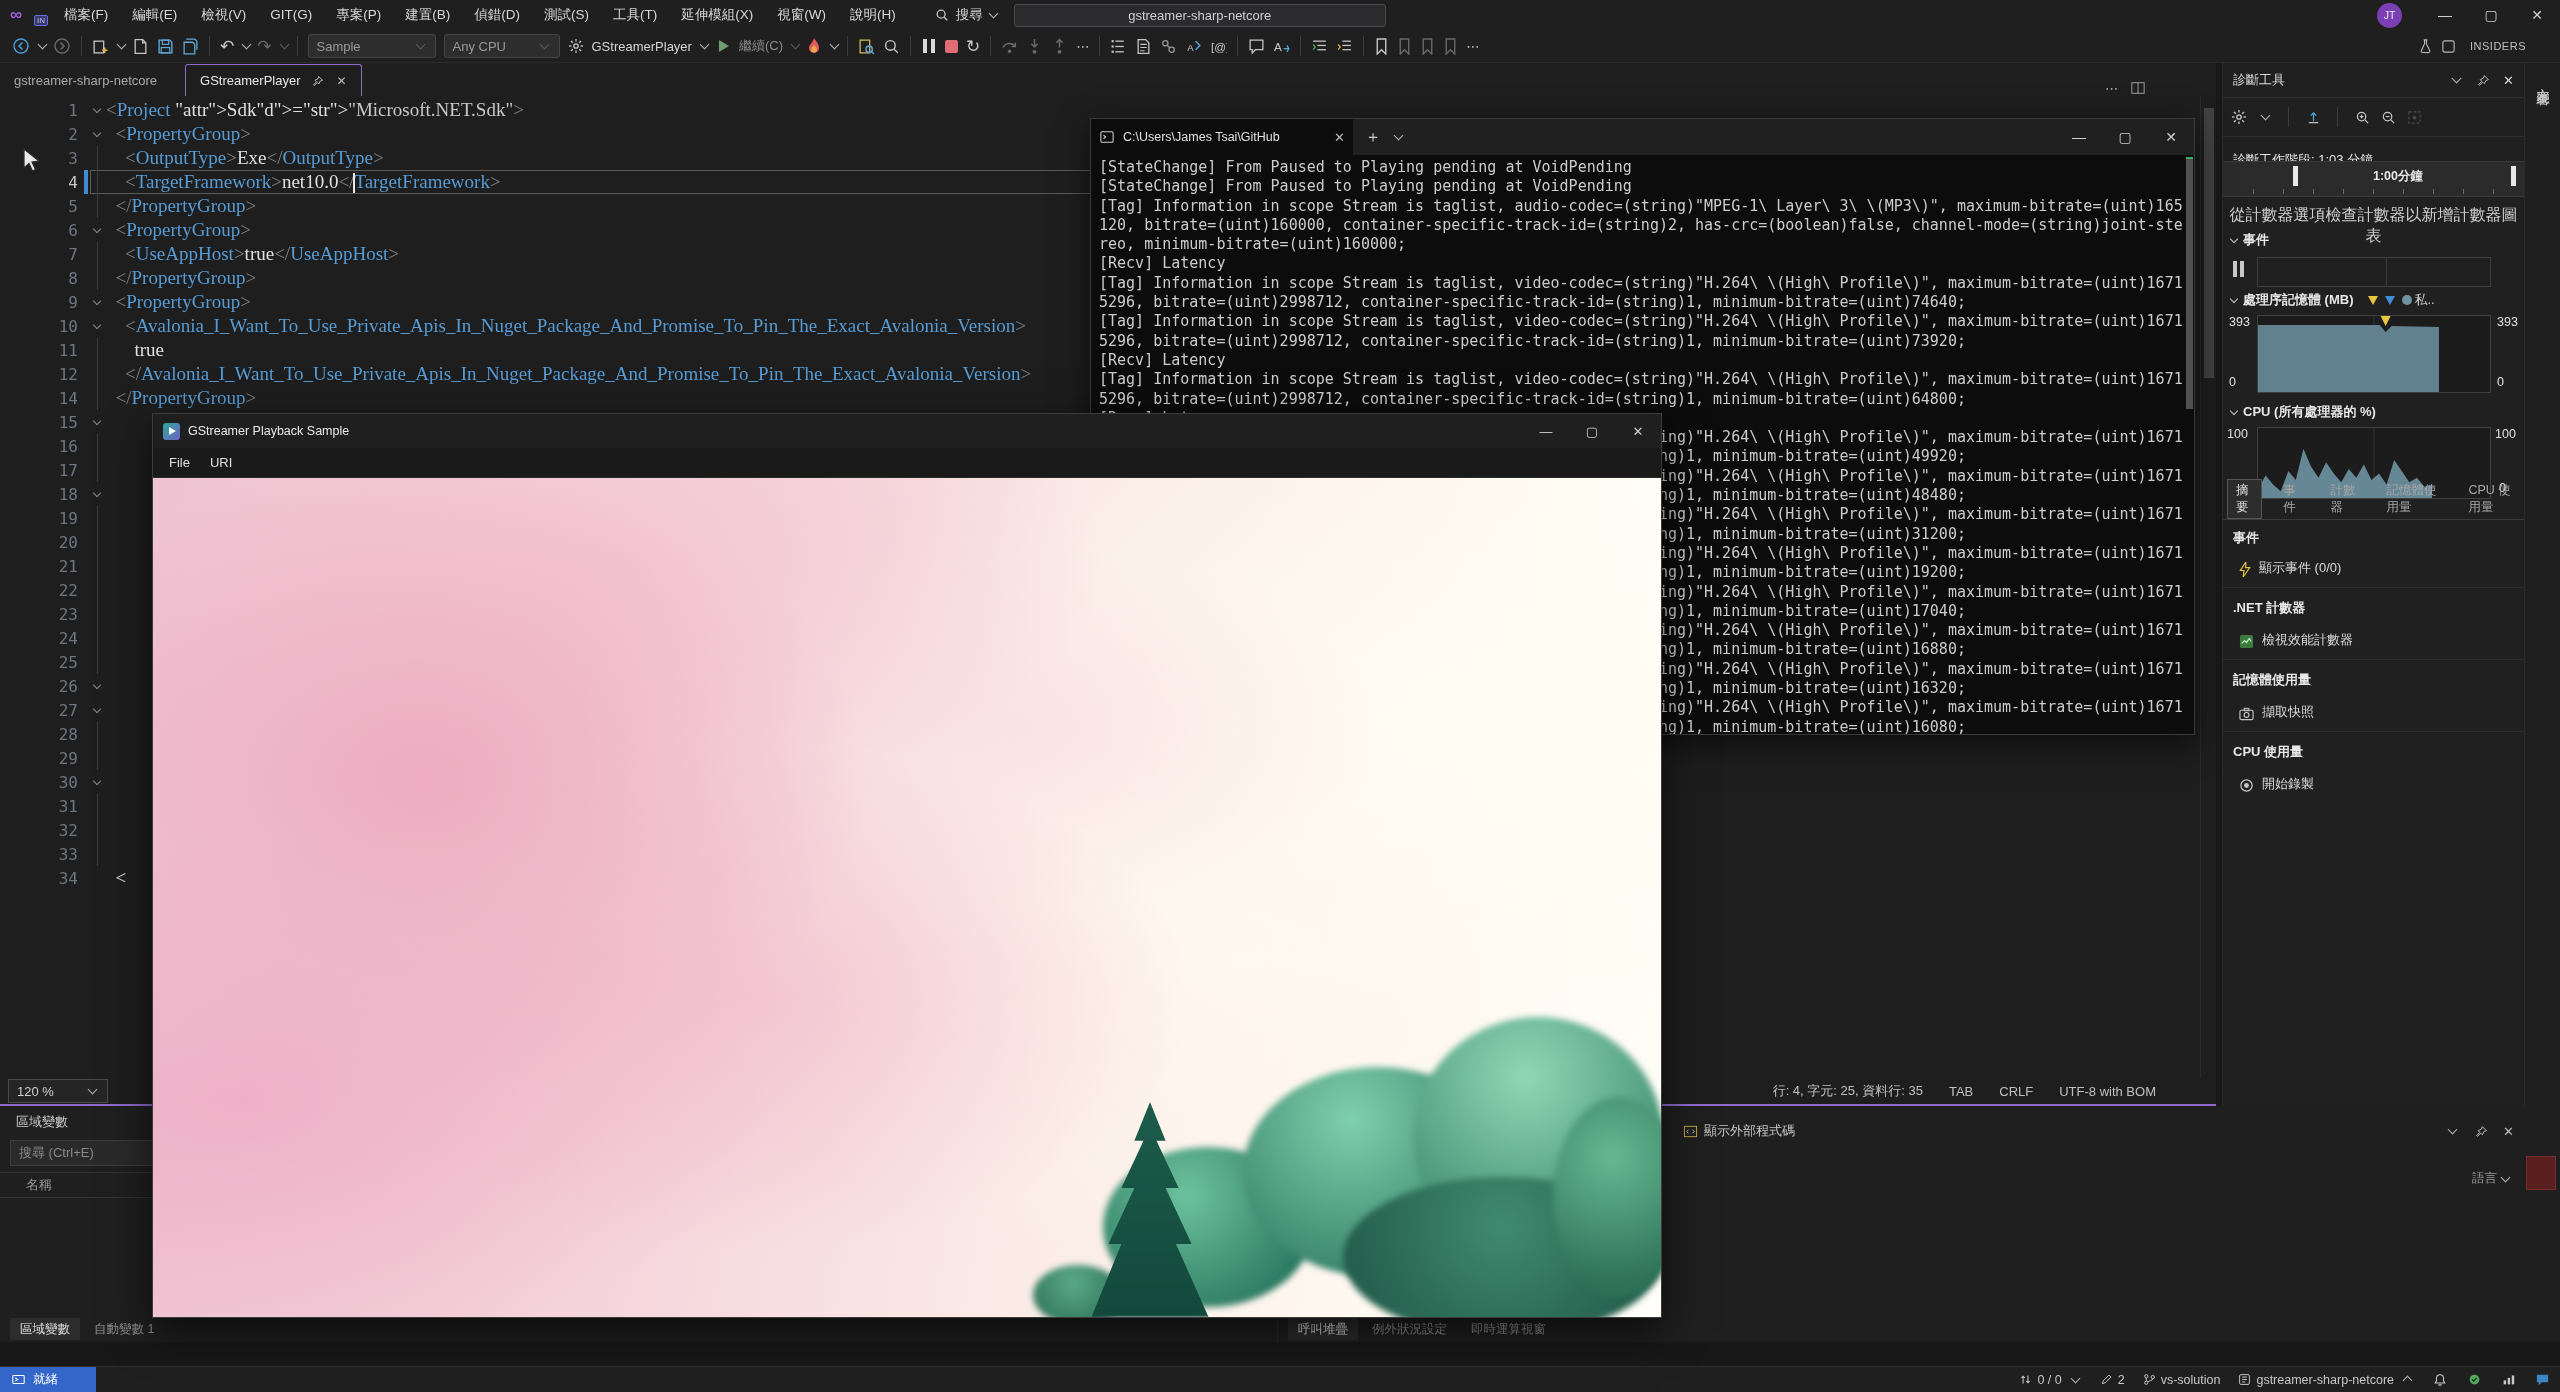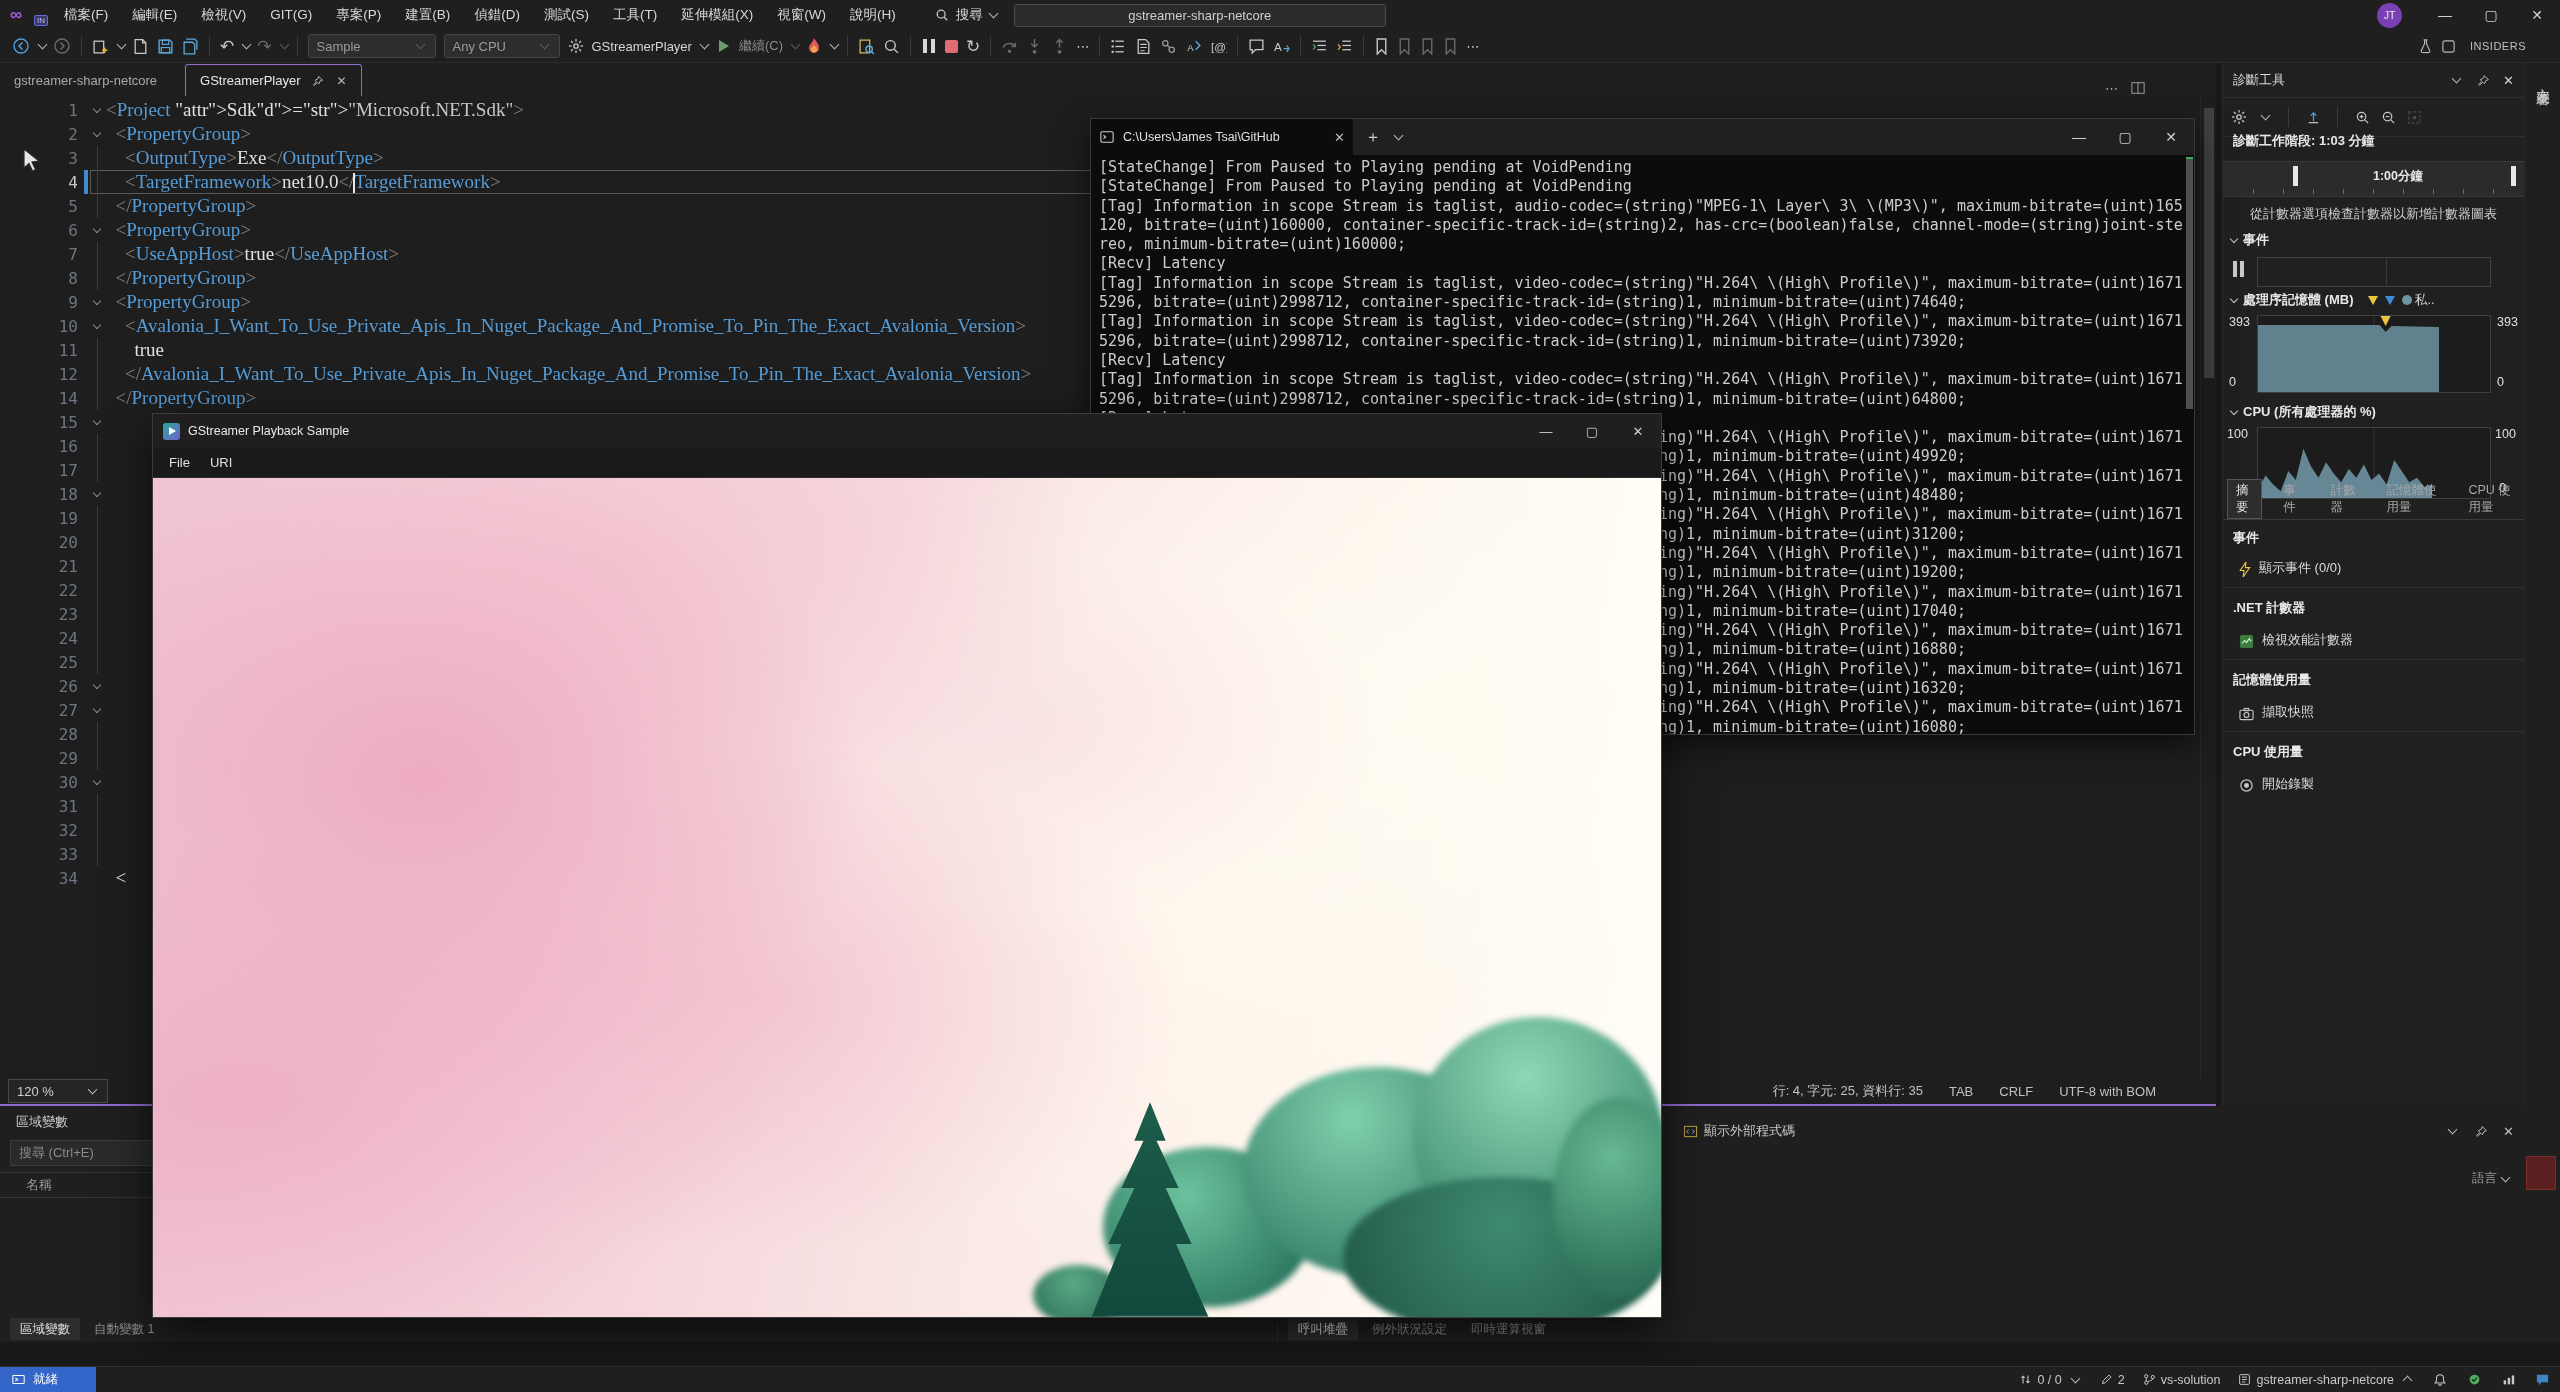--- a/index.html
+++ b/index.html
@@ -75,26 +75,26 @@
   .btab.active{color:#e0e0e0;background:#2d2d2d}
   
   #statusbar{left:0;top:1366px;width:2560px;height:26px;background:#1f1f1f;border-top:1px solid #2f2f2f;display:flex;align-items:center;z-index:6}
   #sb-ready{width:96px;height:26px;background:#3465c8;color:#fff;display:flex;align-items:center;padding-left:10px;gap:7px;font-size:12.5px}
   #sb-right{margin-left:auto;display:flex;align-items:center;gap:18px;margin-right:10px;color:#c8c8c8;font-size:12.5px}
   .sb-item{display:flex;align-items:center;gap:5px}
   
   #diag{left:2222px;top:63px;width:302px;height:1043px;background:#202020;border-left:1px solid #2a2a2a;z-index:1;font-size:13px}
   #diag .hdr-row{position:absolute;left:0;top:0;width:100%;height:34px;display:flex;align-items:center;padding:0 10px;color:#d8d8d8}
   #diag-toolbar{position:absolute;left:0;top:34px;width:100%;height:40px;border-top:1px solid #2e2e2e;border-bottom:1px solid #2e2e2e;display:flex;align-items:center;padding-left:8px;gap:10px;color:#c8c8c8}
-  #diag-session{position:absolute;left:10px;top:69px;color:#e8e8e8;font-weight:bold;font-size:13px}
+  #diag-session{position:absolute;left:10px;top:88px;color:#e8e8e8;font-weight:normal;font-size:13px}
   #diag-ruler{position:absolute;left:0px;top:98px;width:100%;height:36px;background:#2b2b2b;border-top:1px solid #3a3a3a;border-bottom:1px solid #3a3a3a}
   #diag-ruler .mark{position:absolute;top:4px;width:5px;height:20px;background:#e8e8e8}
   #diag-ruler .tick{position:absolute;bottom:2px;width:1px;height:5px;background:#6a6a6a}
   #ruler-label{position:absolute;left:150px;top:6px;color:#e8e8e8;font-size:12.5px;font-weight:bold}
-  #diag-hint{position:absolute;left:0;top:142px;width:100%;text-align:center;color:#cfcfcf;font-size:13px}
+  #diag-hint{position:absolute;left:0;top:142px;width:100%;text-align:center;color:#cfcfcf;font-size:16px}
   .sec-hdr{position:absolute;left:8px;display:flex;align-items:center;color:#e8e8e8;font-weight:bold;gap:6px}
   .schev{width:6px;height:6px;border-right:1.4px solid #c8c8c8;border-bottom:1.4px solid #c8c8c8;transform:rotate(45deg);margin-bottom:2px}
   #ev-track{position:absolute;left:34px;top:194px;width:234px;height:30px;border:1px solid #3f3f3f}
   #ev-track .mid{position:absolute;left:55%;top:0;width:1px;height:100%;background:#3a3a3a}
   #ev-pause{position:absolute;left:10px;top:198px;display:flex;gap:3px}
   #ev-pause i{width:4px;height:16px;background:#c8c8c8;display:block}
   .chart-box{position:absolute;left:34px;width:234px;border:1px solid #3f3f3f;background:#1c1c1c}
   .ax{position:absolute;color:#e0e0e0;font-size:12.5px}
   .legend{display:flex;align-items:center;gap:7px;margin-left:8px}
   .lg-y{width:0;height:0;border-left:5px solid transparent;border-right:5px solid transparent;border-top:9px solid #e8c63f}

